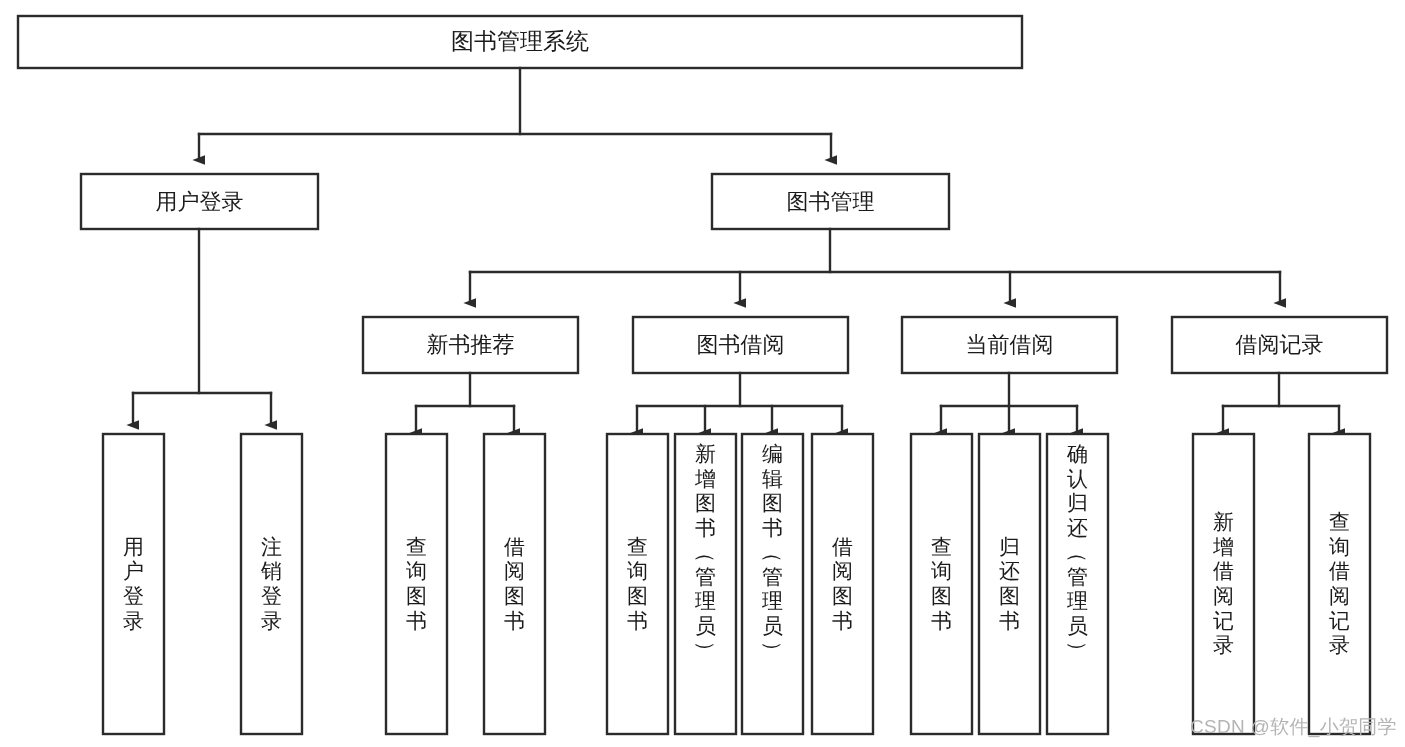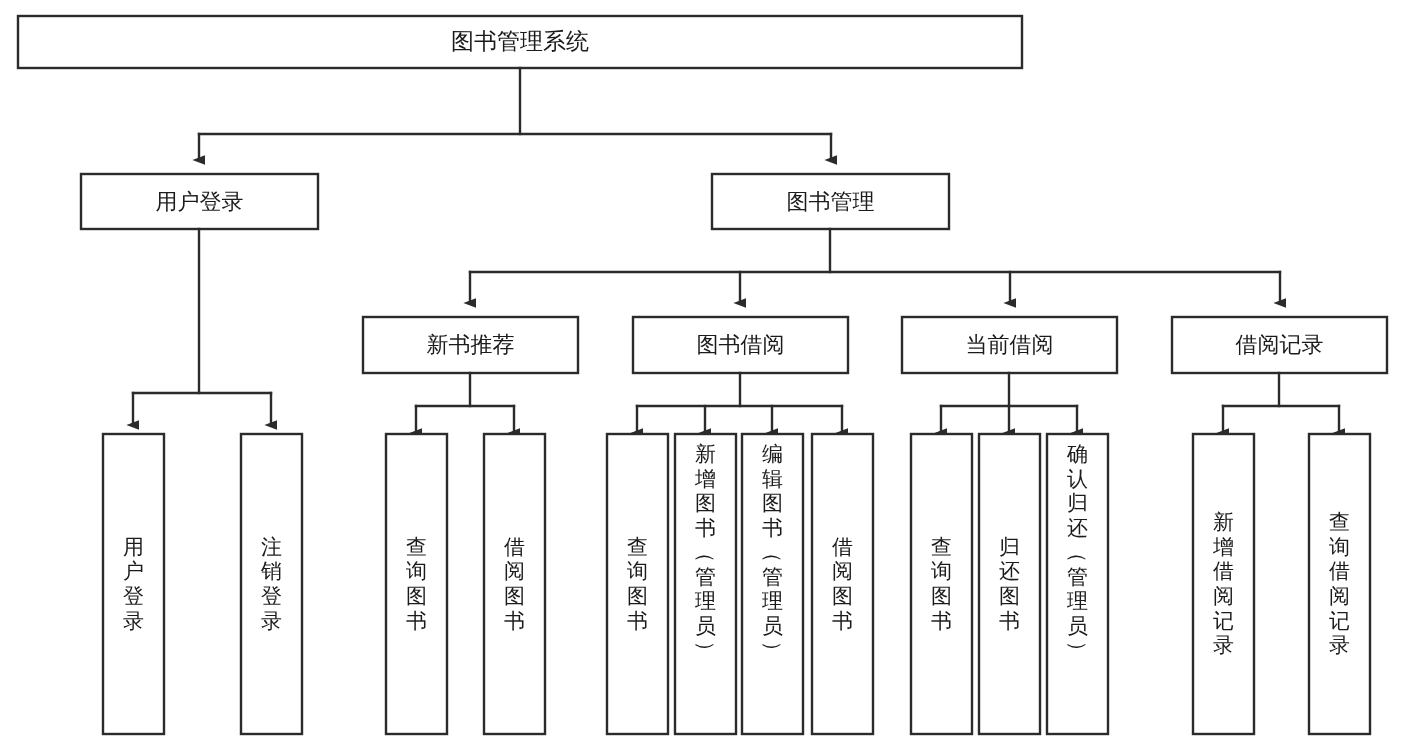--- a/index.html
+++ b/index.html
@@ -207,14 +207,15 @@
   <div class="leaf-label" style="left:742px; top:434px; width:61px; height:300px; justify-content:flex-start; padding-top:8px;"><span class="ch">编</span><span class="ch">辑</span><span class="ch">图</span><span class="ch">书</span><span class="ch rot">（</span><span class="ch">管</span><span class="ch">理</span><span class="ch">员</span><span class="ch rot">）</span></div>
   <div class="leaf-label" style="left:812px; top:434px; width:61px; height:300px;"><span class="ch">借</span><span class="ch">阅</span><span class="ch">图</span><span class="ch">书</span></div>
 
   <div class="leaf-label" style="left:911px; top:434px; width:61px; height:300px;"><span class="ch">查</span><span class="ch">询</span><span class="ch">图</span><span class="ch">书</span></div>
   <div class="leaf-label" style="left:979px; top:434px; width:61px; height:300px;"><span class="ch">归</span><span class="ch">还</span><span class="ch">图</span><span class="ch">书</span></div>
   <div class="leaf-label" style="left:1047px; top:434px; width:61px; height:300px; justify-content:flex-start; padding-top:8px;"><span class="ch">确</span><span class="ch">认</span><span class="ch">归</span><span class="ch">还</span><span class="ch rot">（</span><span class="ch">管</span><span class="ch">理</span><span class="ch">员</span><span class="ch rot">）</span></div>
 
   <div class="leaf-label" style="left:1193px; top:434px; width:61px; height:300px;"><span class="ch">新</span><span class="ch">增</span><span class="ch">借</span><span class="ch">阅</span><span class="ch">记</span><span class="ch">录</span></div>
   <div class="leaf-label" style="left:1309px; top:434px; width:61px; height:300px;"><span class="ch">查</span><span class="ch">询</span><span class="ch">借</span><span class="ch">阅</span><span class="ch">记</span><span class="ch">录</span></div>
 
+  <div class="watermark">CSDN @软件_小贺同学</div>
 
 </div>
 
 </body></html>

